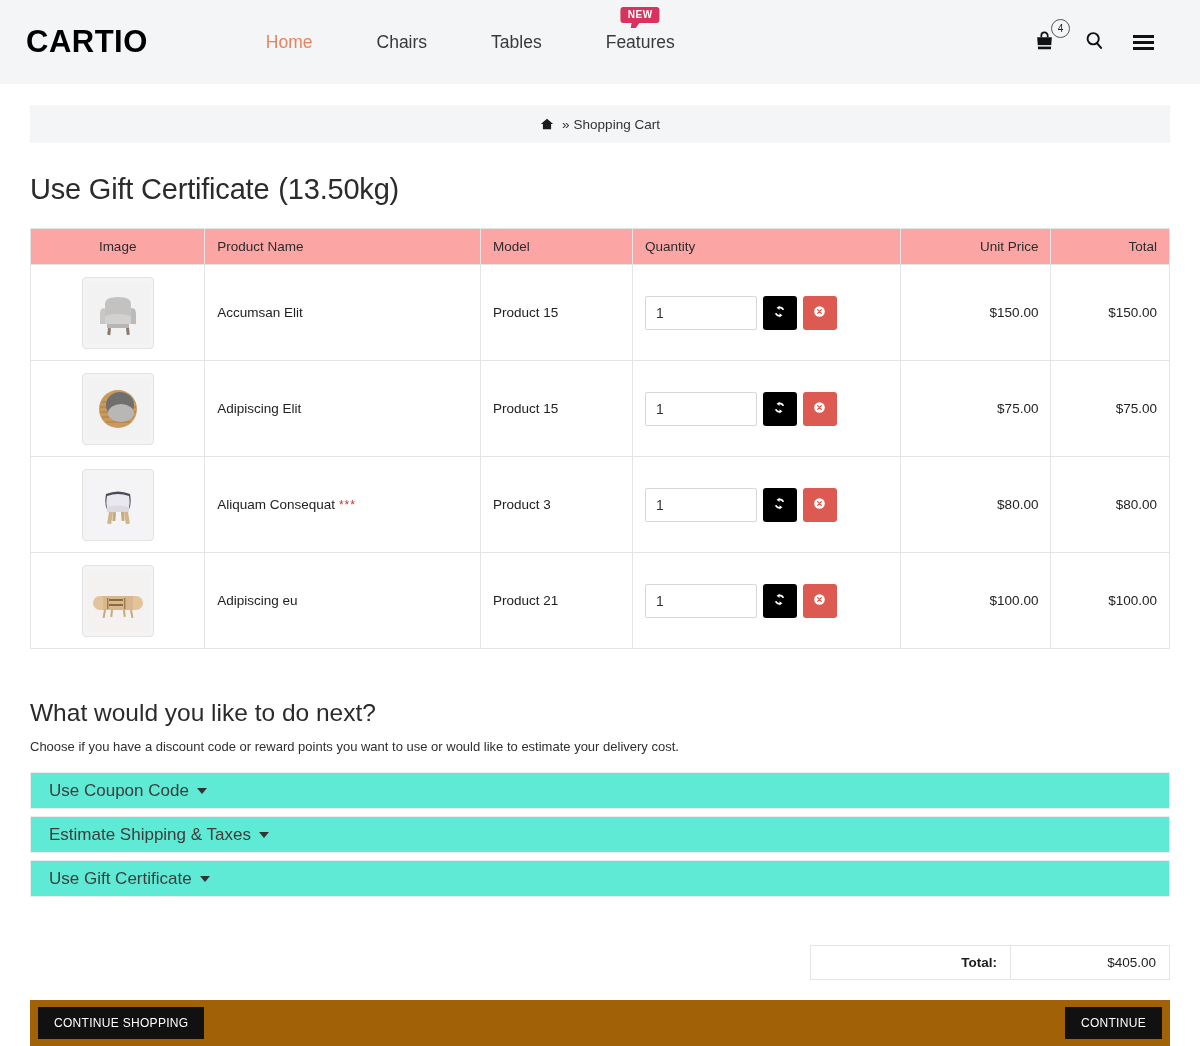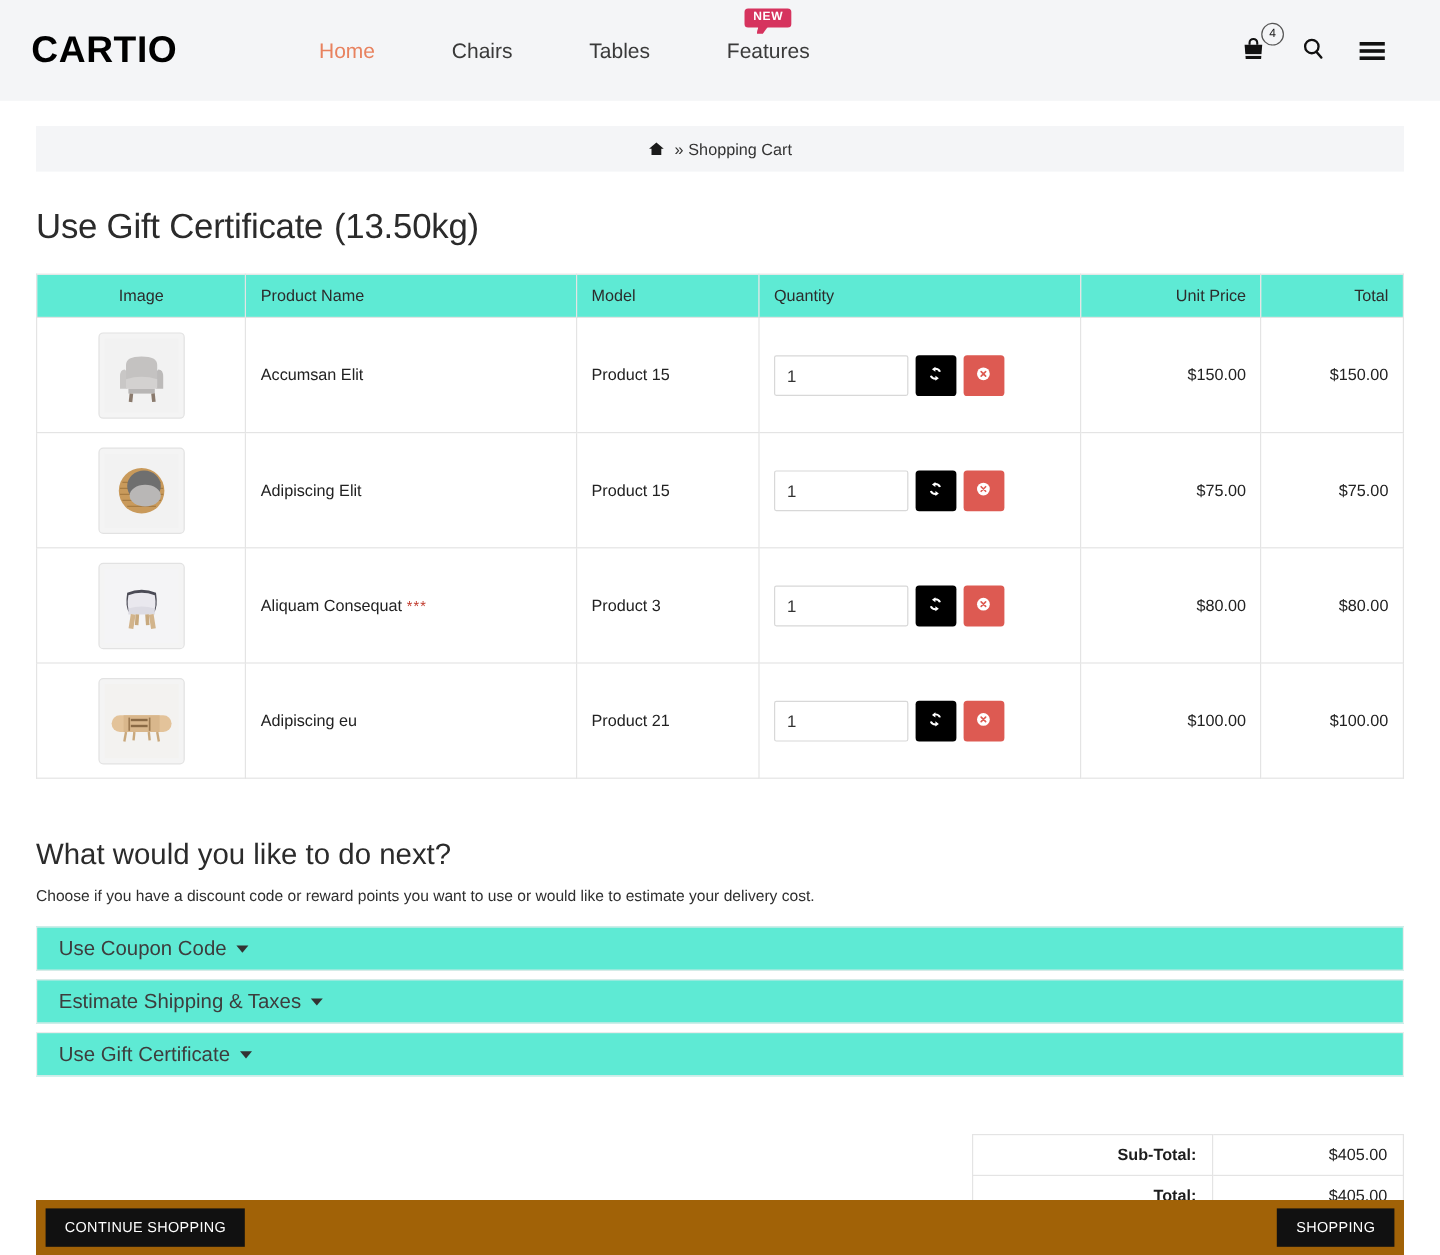--- a/index.html
+++ b/index.html
@@ -131,21 +131,21 @@
     border-collapse: collapse;
     font-size: 13.5px;
   }
   .cart-table th {
     border: 1px solid #e4e4e4;
     font-weight: normal;
     color: #2c2c2c;
     padding: 10px 12px;
     font-size: 13.5px;
     height: 36px;
-    background: #5eead4;
+    background: #fca5a5;
   }
   .cart-table td {
     border: 1px solid #e4e4e4;
     padding: 10px 12px;
     vertical-align: middle;
     color: #222;
   }
   .col-image  { width: 172px; text-align: center; }
   .col-name   { width: 272px; text-align: left; }
   .col-model  { width: 150px; text-align: left; }
@@ -542,27 +542,23 @@
   <div class="acc-panel">
     <span>Use Gift Certificate</span>
     <span class="caret"></span>
   </div>
 </div>
 
 <div class="totals-wrap">
   <table class="totals-table">
     <tbody>
       <tr>
-        <td class="totals-label">Sub-Total:</td>
-        <td class="totals-value">$405.00</td>
-      </tr>
-      <tr>
         <td class="totals-label">Total:</td>
         <td class="totals-value">$405.00</td>
       </tr>
     </tbody>
   </table>
 </div>
 
 <div class="action-bar">
   <button class="btn-dark">CONTINUE SHOPPING</button>
-  <button class="btn-dark">SHOPPING</button>
+  <button class="btn-dark">CONTINUE</button>
 </div>
 
 </body></html>

